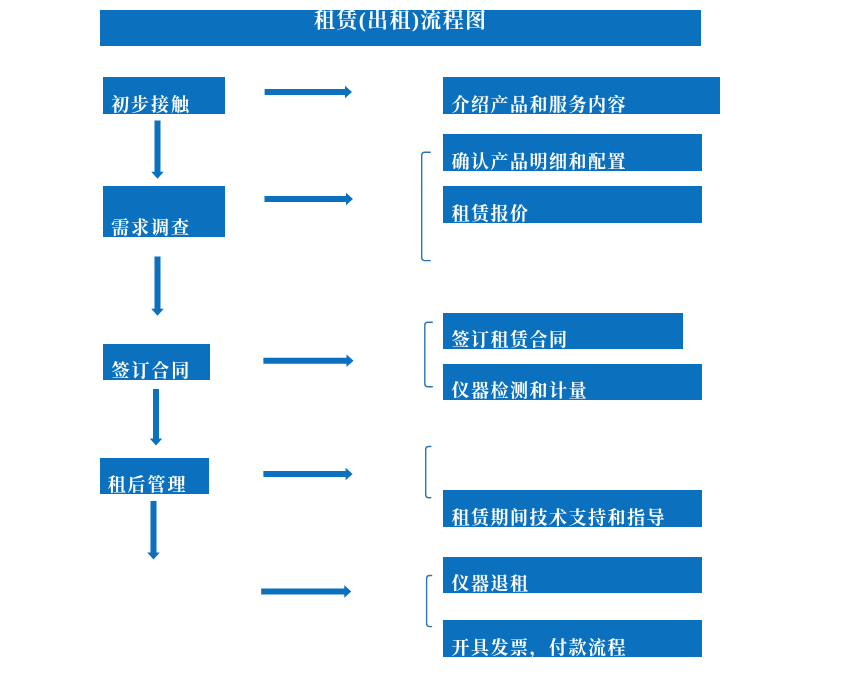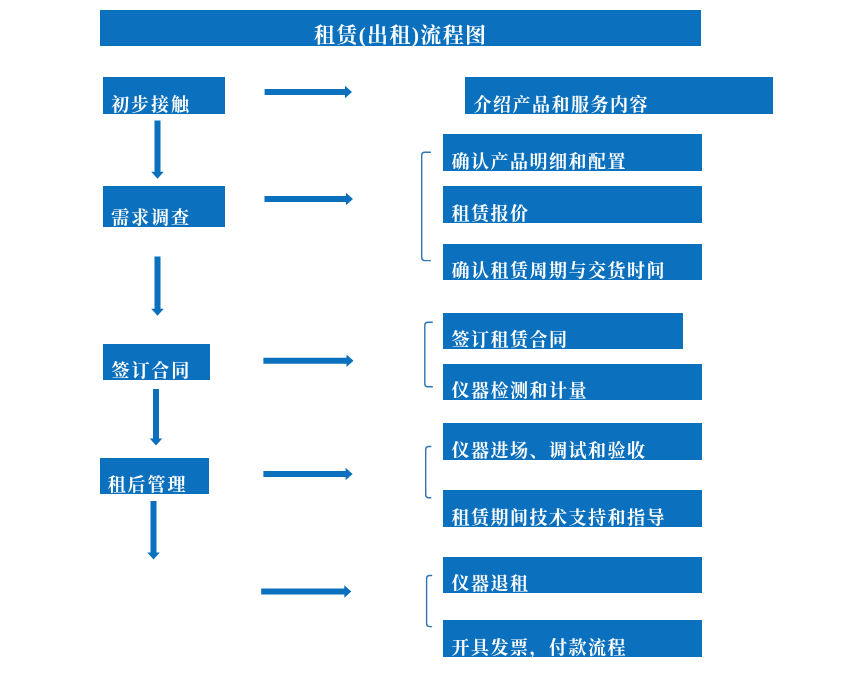--- a/index.html
+++ b/index.html
@@ -7,21 +7,21 @@
     --bracket-blue:#2E75B6;
     --label-white:#FFFFFF;
     --canvas-white:#FFFFFF;
   }
   *{margin:0;padding:0;box-sizing:border-box;}
   html,body{width:844px;height:688px;background:var(--canvas-white);overflow:hidden;}
   body{font-family:"Liberation Serif","Noto Serif CJK SC","Noto Serif SC",serif;}
   .canvas{position:relative;width:844px;height:688px;background:var(--canvas-white);}
   .titlebar{
     position:absolute;left:100.4px;top:10.3px;width:600.6px;height:35.6px;
-    background:var(--box-blue);display:flex;align-items:flex-end;justify-content:center;
+    background:var(--box-blue);display:flex;align-items:flex-start;justify-content:center;
   }
   .titletext{
     color:var(--label-white);font-weight:bold;font-size:21px;line-height:1;
     letter-spacing:1.4px;white-space:nowrap;
   }
   .box{
     position:absolute;background:var(--box-blue);
     display:flex;align-items:flex-end;
     color:var(--label-white);font-weight:bold;font-size:18px;line-height:1;
     white-space:nowrap;overflow:hidden;
@@ -38,50 +38,44 @@
 
 <div class="canvas">
 
   <div class="titlebar">
     <span class="titletext">租赁(出租)流程图</span>
   </div>
 
   <div class="box stage" style="left:103px;top:76.7px;width:121.5px;height:37.4px">
     <span>初步接触</span>
   </div>
-  <div class="box stage" style="left:103px;top:185.8px;width:121.5px;height:41px">
+  <div class="box stage" style="left:103px;top:185.8px;width:121.5px;height:51px">
     <span>需求调查</span>
   </div>
   <div class="box stage" style="left:103.3px;top:343.8px;width:106.6px;height:36.3px">
     <span>签订合同</span>
   </div>
   <div class="box stage" style="left:99.5px;top:458px;width:109.2px;height:35.8px">
     <span>租后管理</span>
   </div>
 
-  <div class="box detail" style="left:465px;top:77px;width:308px;height:36.5px">
+  <div class="box detail" style="left:443px;top:77px;width:277px;height:36.5px">
     <span>介绍产品和服务内容</span>
   </div>
   <div class="box detail" style="left:443px;top:134px;width:258.5px;height:36.5px">
     <span>确认产品明细和配置</span>
   </div>
   <div class="box detail" style="left:443px;top:186.3px;width:258.5px;height:36.5px">
     <span>租赁报价</span>
   </div>
-  <div class="box detail" style="left:443px;top:243.7px;width:258.5px;height:36.5px">
-    <span>确认租赁周期与交货时间</span>
-  </div>
   <div class="box detail" style="left:443px;top:312.8px;width:240px;height:36.5px">
     <span>签订租赁合同</span>
   </div>
   <div class="box detail" style="left:443px;top:363.8px;width:258.5px;height:36.5px">
     <span>仪器检测和计量</span>
-  </div>
-  <div class="box detail" style="left:443px;top:423px;width:258.5px;height:36.5px">
-    <span>仪器进场、调试和验收</span>
   </div>
   <div class="box detail" style="left:443px;top:490.3px;width:258.5px;height:36.5px">
     <span>租赁期间技术支持和指导</span>
   </div>
   <div class="box detail" style="left:443px;top:556.8px;width:258.5px;height:36.5px">
     <span>仪器退租</span>
   </div>
   <div class="box detail" style="left:443px;top:620px;width:258.5px;height:36.5px">
     <span>开具发票，付款流程</span>
   </div>

